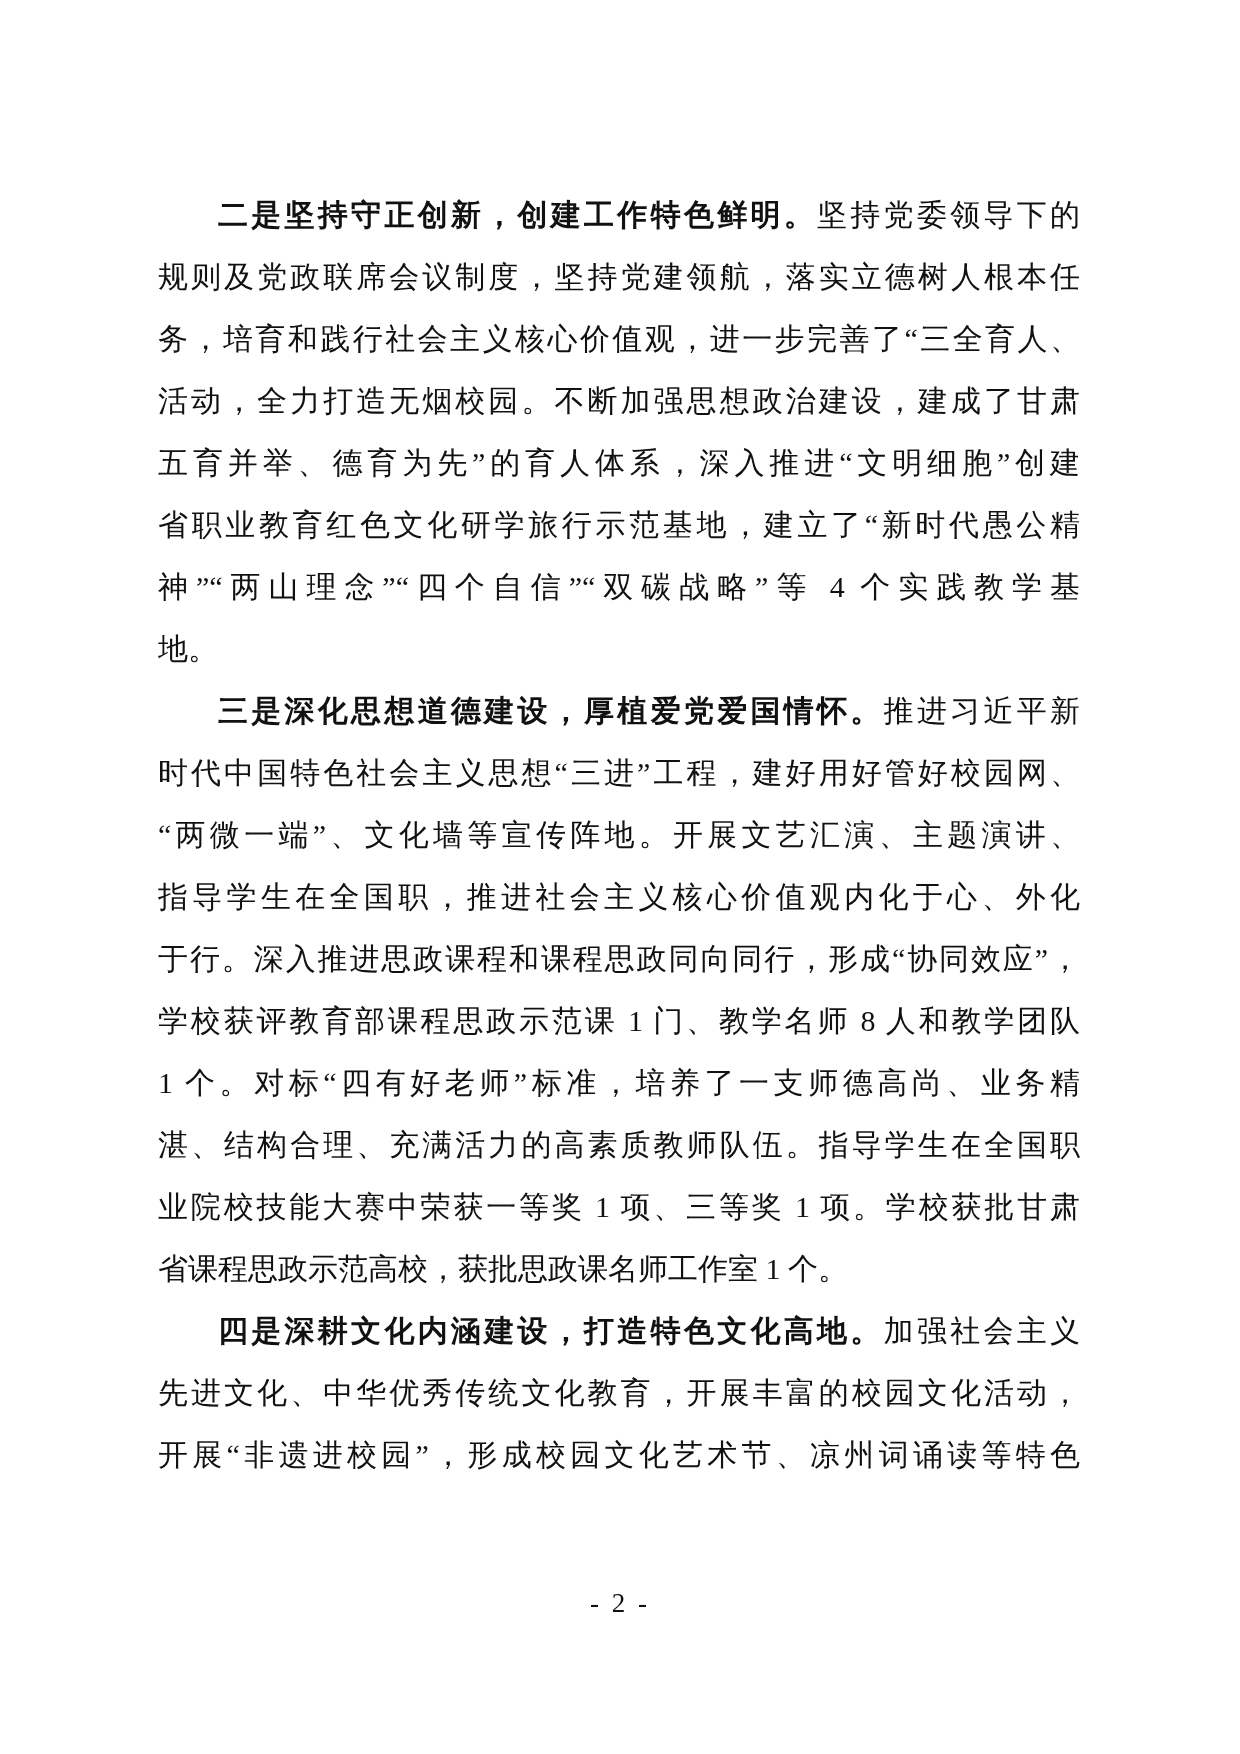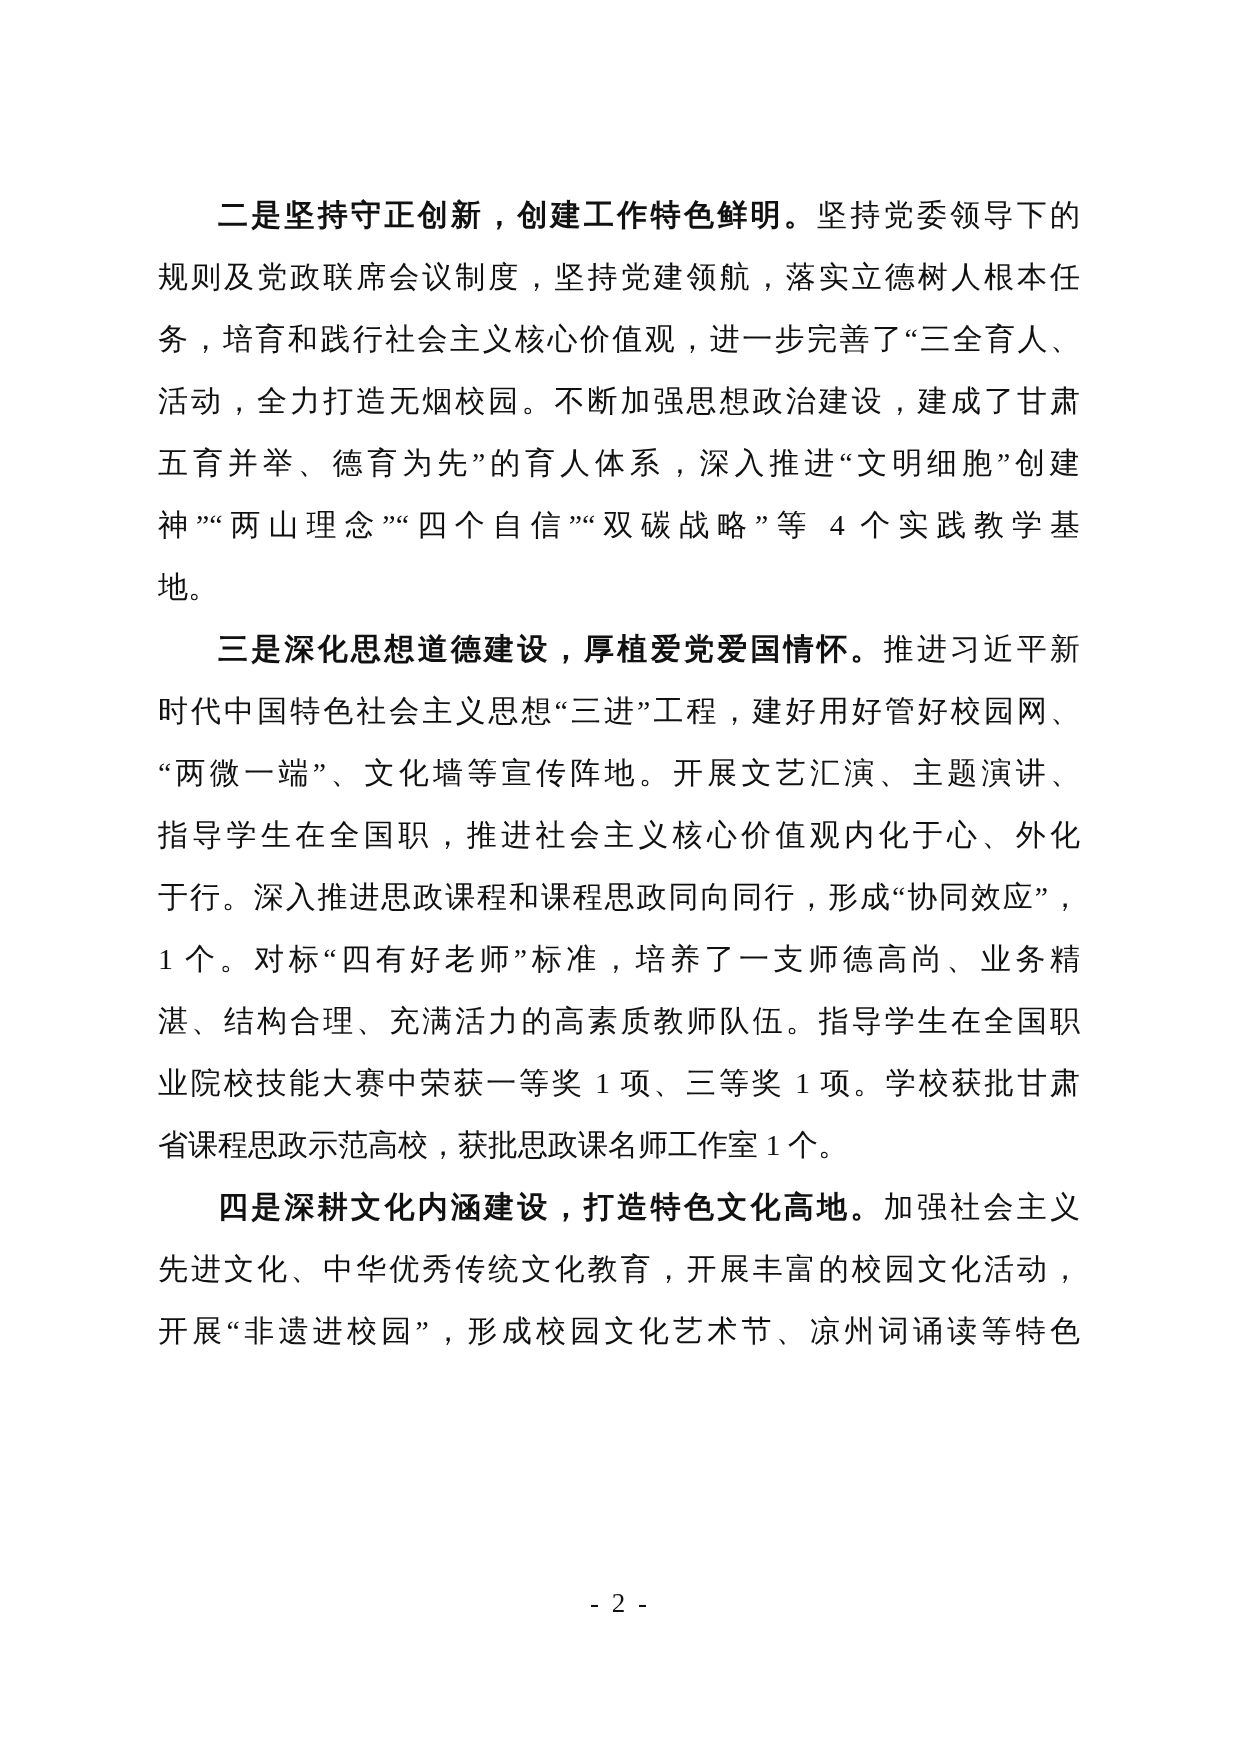--- a/index.html
+++ b/index.html
@@ -60,27 +60,29 @@
 </head>
 <body>
 
 <div class="page">
   <div class="doc" id="doc-lines">
       <div class="line indent"><span class="seg-bold">二是坚持守正创新，创建工作特色鲜明。</span><span class="seg-regular">坚持党委领导下的</span></div>
       <div class="line"><span class="seg-regular">规则及党政联席会议制度，坚持党建领航，落实立德树人根本任</span></div>
       <div class="line"><span class="seg-regular">务，培育和践行社会主义核心价值观，进一步完善了“三全育人、</span></div>
       <div class="line"><span class="seg-regular">活动，全力打造无烟校园。不断加强思想政治建设，建成了甘肃</span></div>
       <div class="line"><span class="seg-regular">五育并举、德育为先”的育人体系，深入推进“文明细胞”创建</span></div>
+      <div class="line"><span class="seg-regular">省职业教育红色文化研学旅行示范基地，建立了“新时代愚公精</span></div>
       <div class="line"><span class="seg-regular">神”“两山理念”“四个自信”“双碳战略”等 4 个实践教学基</span></div>
       <div class="line no-fill"><span class="seg-regular">地。</span></div>
       <div class="line indent"><span class="seg-bold">三是深化思想道德建设，厚植爱党爱国情怀。</span><span class="seg-regular">推进习近平新</span></div>
       <div class="line"><span class="seg-regular">时代中国特色社会主义思想“三进”工程，建好用好管好校园网、</span></div>
       <div class="line"><span class="seg-regular">“两微一端”、文化墙等宣传阵地。开展文艺汇演、主题演讲、</span></div>
       <div class="line"><span class="seg-regular">指导学生在全国职，推进社会主义核心价值观内化于心、外化</span></div>
       <div class="line"><span class="seg-regular">于行。深入推进思政课程和课程思政同向同行，形成“协同效应”，</span></div>
+      <div class="line"><span class="seg-regular">学校获评教育部课程思政示范课 1 门、教学名师 8 人和教学团队</span></div>
       <div class="line"><span class="seg-regular">1 个。对标“四有好老师”标准，培养了一支师德高尚、业务精</span></div>
       <div class="line"><span class="seg-regular">湛、结构合理、充满活力的高素质教师队伍。指导学生在全国职</span></div>
       <div class="line"><span class="seg-regular">业院校技能大赛中荣获一等奖 1 项、三等奖 1 项。学校获批甘肃</span></div>
       <div class="line no-fill"><span class="seg-regular">省课程思政示范高校，获批思政课名师工作室 1 个。</span></div>
       <div class="line indent"><span class="seg-bold">四是深耕文化内涵建设，打造特色文化高地。</span><span class="seg-regular">加强社会主义</span></div>
       <div class="line"><span class="seg-regular">先进文化、中华优秀传统文化教育，开展丰富的校园文化活动，</span></div>
       <div class="line"><span class="seg-regular">开展“非遗进校园”，形成校园文化艺术节、凉州词诵读等特色</span></div>
     </div>
   <div class="footer">- 2 -</div>
 </div>

